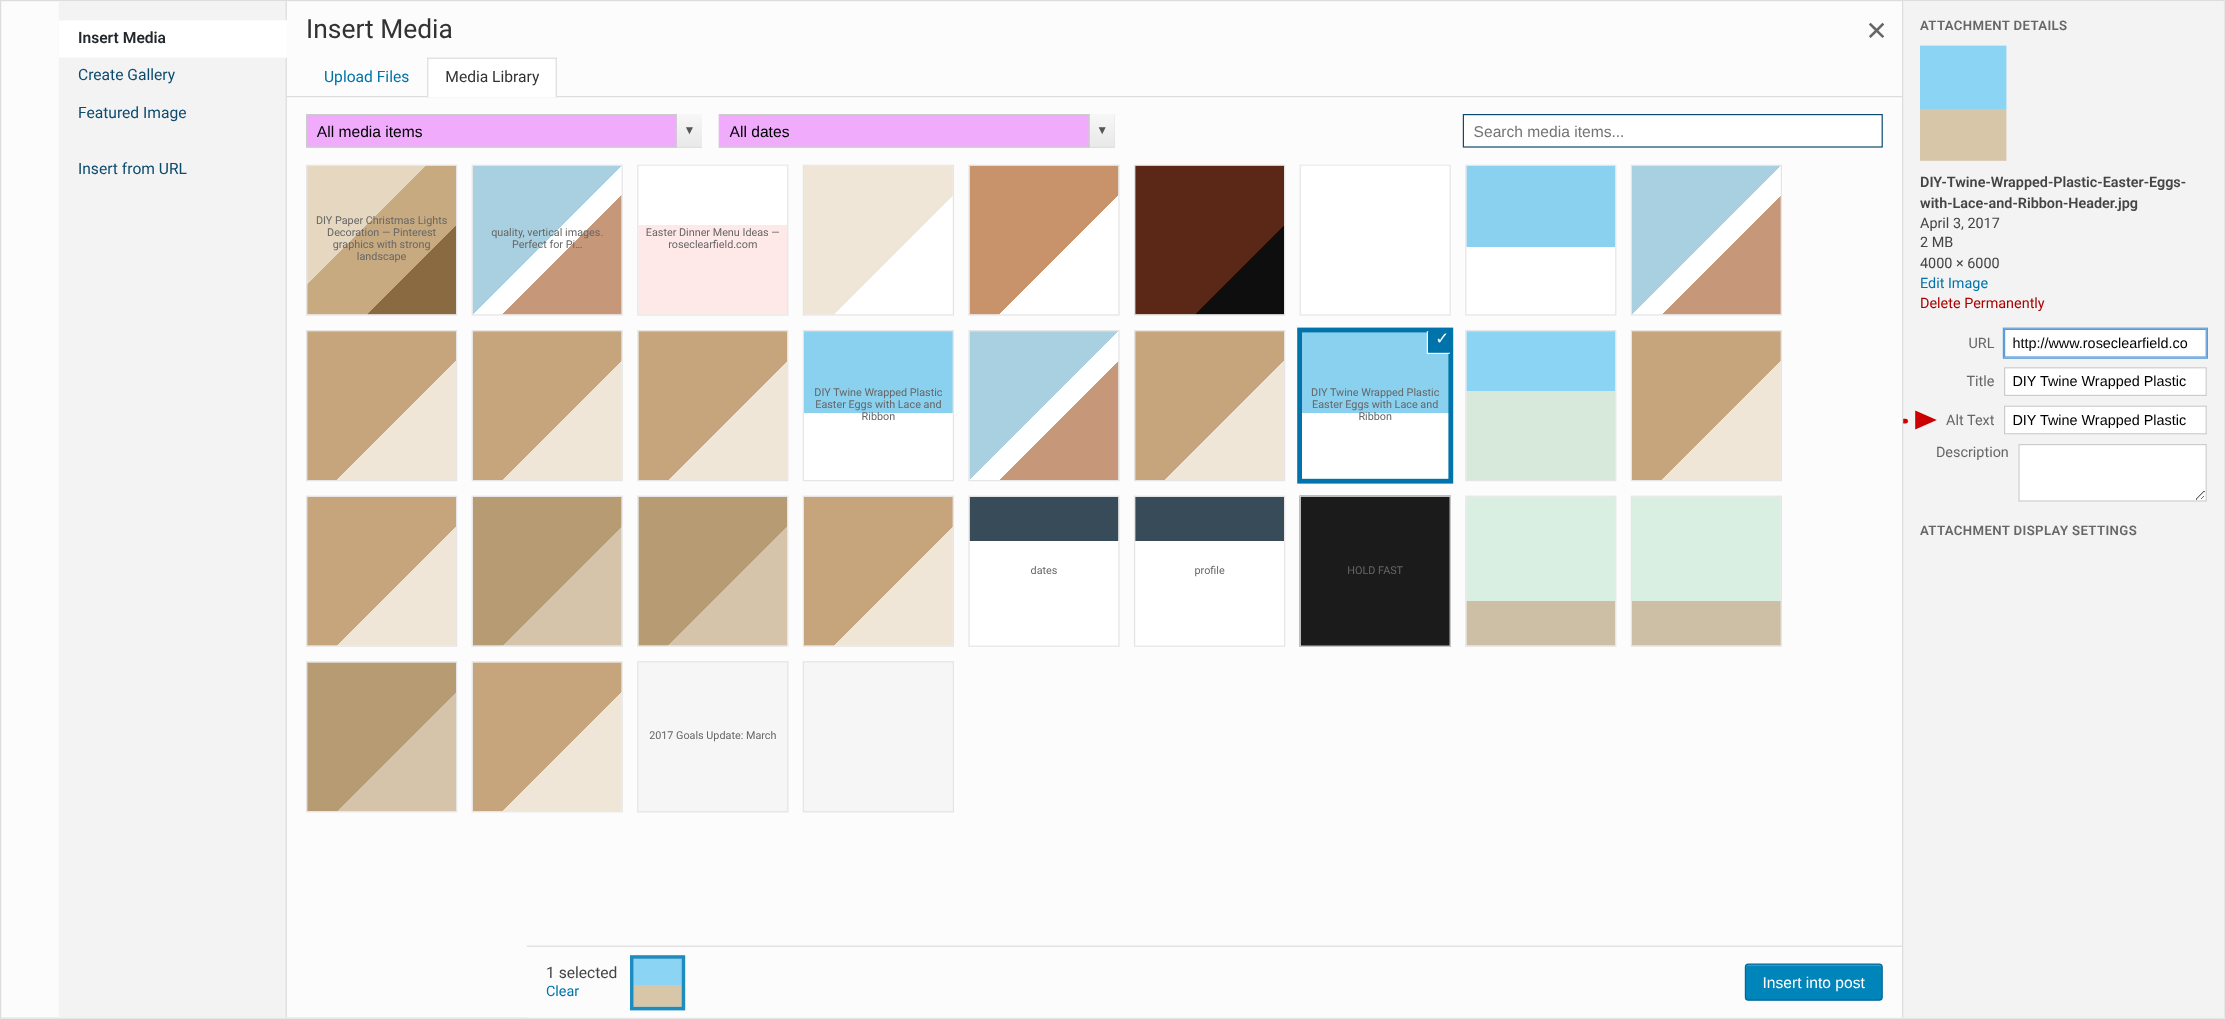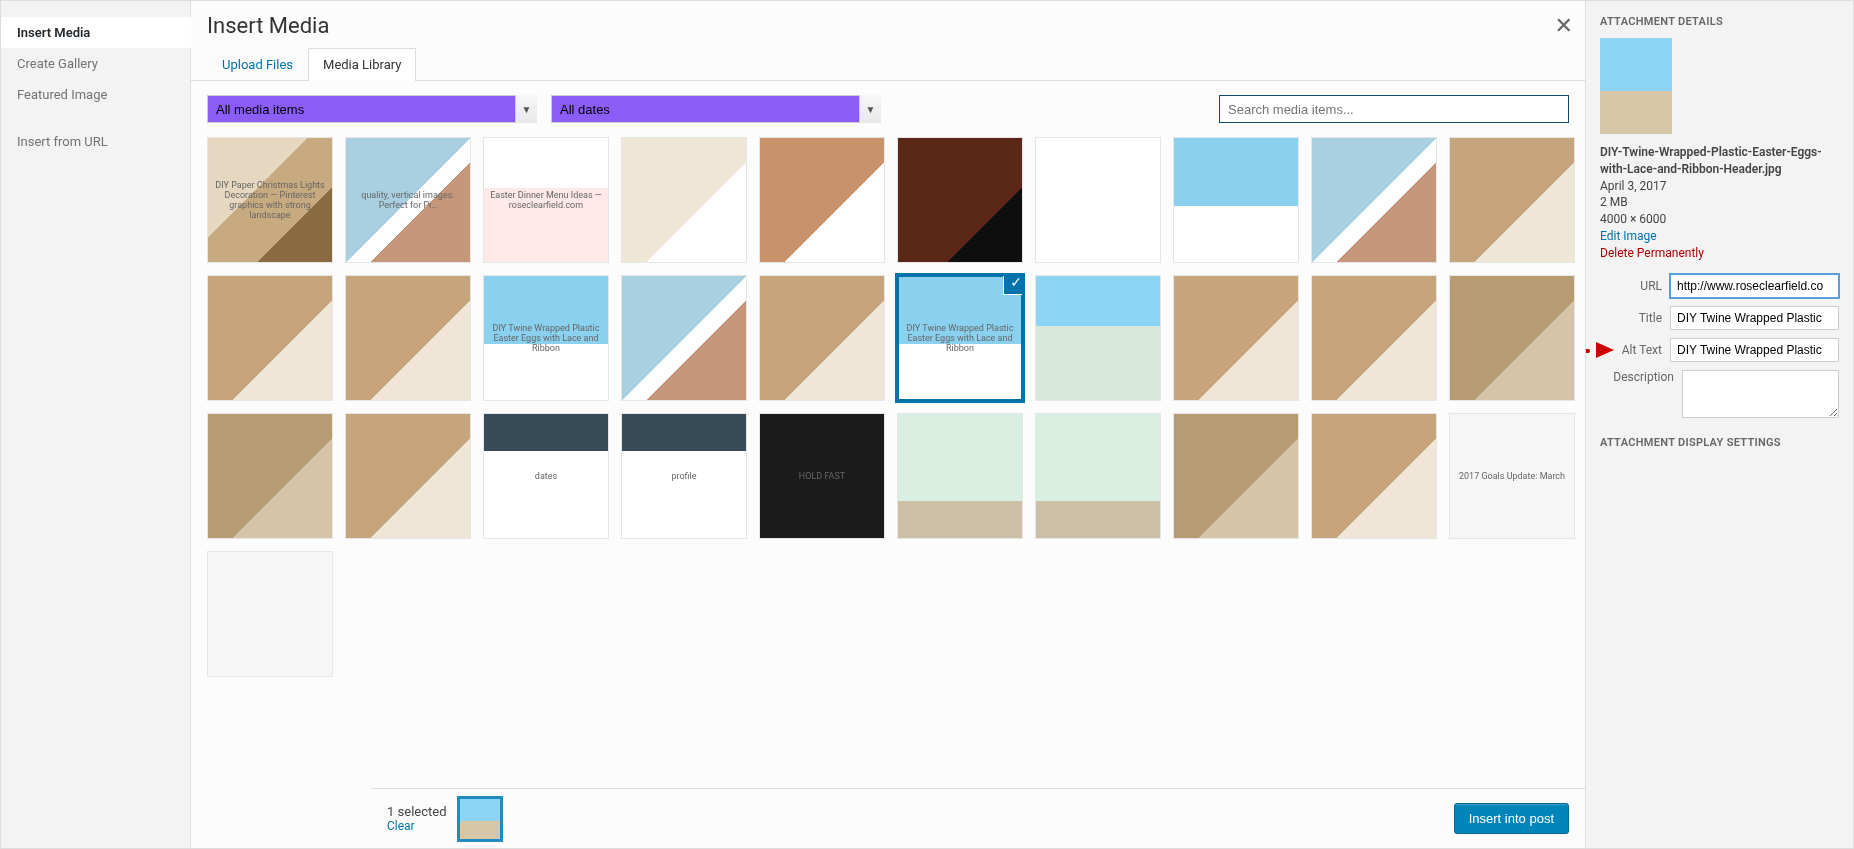--- a/index.html
+++ b/index.html
@@ -1,35 +1,35 @@
 <!DOCTYPE html>
 <html><head>
 <meta charset="utf-8">
 <style>
   * { box-sizing: border-box; margin: 0; padding: 0; }
   body { font-family: -apple-system, "Segoe UI", Roboto, Helvetica, Arial, sans-serif; font-size: 13px; color: #333; background: #f1f1f1; }
-  .modal { display: flex; width: 1854px; height: 849px; background: #fcfcfc; border: 1px solid #ddd; position: relative; }
+  .modal { display: flex; width: 1854px; height: 849px; background: #fcfcfc; border: 1px solid #ddd; position: relative; padding-left: 48px; }
   
   .sidebar-left { width: 190px; background: #f3f3f3; border-right: 1px solid #ddd; padding: 16px 0; }
-  .sidebar-left .item { padding: 8px 16px; color: #737373; cursor: pointer; font-size: 13px; }
+  .sidebar-left .item { padding: 8px 16px; color: #0c4a6e; cursor: pointer; font-size: 13px; }
   .sidebar-left .item.active { color: #23282d; font-weight: 600; background: #fff; border-right: 2px solid #fff; margin-right: -1px; }
   .sidebar-left .gap { height: 16px; }
   
   .main { flex: 1; display: flex; flex-direction: column; position: relative; }
   .title-bar { padding: 12px 16px 0 16px; display: flex; align-items: flex-start; }
   .title-bar h1 { font-size: 22px; font-weight: 400; }
   .close-x { position: absolute; top: 12px; right: 12px; font-size: 22px; color: #666; cursor: pointer; }
   
   .tabs { display: flex; padding: 10px 16px 0 16px; border-bottom: 1px solid #ddd; }
   .tab { padding: 8px 14px; border: 1px solid transparent; border-bottom: none; color: #0073aa; cursor: pointer; background: transparent; text-align: right; }
   .tab.active { border-color: #ddd; background: #fff; color: #333; margin-bottom: -1px; }
   
   .toolbar { display: flex; gap: 14px; padding: 14px 16px; align-items: center; }
   .select-wrap { width: 330px; position: relative; }
-  .select-wrap select { width: 100%; height: 28px; border: 1px solid #ccc; background: #8b5cf6; padding: 0 28px 0 8px; appearance: none; font-size: 13px; }
+  .select-wrap select { width: 100%; height: 28px; border: 1px solid #ccc; background: #f0abfc; padding: 0 28px 0 8px; appearance: none; font-size: 13px; }
   .select-btn { position: absolute; right: 0; top: 0; width: 22px; height: 28px; border-left: 1px solid #ccc; background: linear-gradient(#f7f7f7,#e8e8e8); display: flex; align-items: center; justify-content: center; pointer-events: none; font-size: 10px; color: #555; }
   .search-wrap { margin-left: auto; }
   .search-wrap input { width: 350px; height: 28px; border: 1px solid #0c4a6e; padding: 0 8px; font-size: 13px; }
   
   .grid-wrap { flex: 1; overflow-y: scroll; padding: 0 0 0 16px; }
   .grid { display: flex; flex-wrap: wrap; gap: 12px; }
   .thumb { width: 126px; height: 126px; background: #dbe6ee; border: 1px solid #e5e5e5; position: relative; cursor: pointer; display:flex; align-items:center; justify-content:center; overflow:hidden; }
   .thumb .ph { width:100%; height:100%; display:flex; align-items:center; justify-content:center; font-size:9px; color:#666; text-align:center; padding:4px; }
   .thumb.selected { outline: 4px solid #0073aa; outline-offset: -2px; }
   .thumb .check { position: absolute; top: -6px; right: -6px; width: 24px; height: 24px; background: #0073aa; color: #fff; display: flex; align-items: center; justify-content: center; font-size: 14px; box-shadow: 0 0 0 1px #fff; }
@@ -60,21 +60,21 @@
   
   .field-row { display:flex; align-items:center; margin-bottom:8px; gap:8px; position: relative; }
   .field-row label { width: 74px; text-align:right; color:#666; font-size:12px; }
   .field-row input, .field-row textarea { flex:1; border:1px solid #ccc; padding:4px 6px; font-size:12px; background:#fff; }
   .field-row textarea { height:48px; resize:vertical; }
   .field-row.url input { border-color:#5b9dd9; box-shadow:0 0 0 1px #5b9dd9; }
   .arrow { position:absolute; left:-70px; width:80px; height:14px; }
   .arrow:before { content:""; position:absolute; left:0; top:6px; width:60px; height:4px; background:#c00; border-radius:2px; }
   .arrow:after { content:""; position:absolute; right:-4px; top:-1px; width:0; height:0; border-left:18px solid #c00; border-top:8px solid transparent; border-bottom:8px solid transparent; }
 
-  .footer { position:absolute; left:180px; right:0; bottom:0; height:60px; border-top:1px solid #ddd; background:#fcfcfc; display:flex; align-items:center; padding:0 16px; gap:14px; }
+  .footer { position:absolute; left:200px; right:0; bottom:0; height:60px; border-top:1px solid #ddd; background:#fcfcfc; display:flex; align-items:center; padding:0 16px; gap:14px; }
   .footer .sel-info { font-size:13px; color:#444; }
   .footer .sel-info .clear { color:#0073aa; cursor:pointer; font-size:12px; display:block; }
   .footer .mini { width:40px; height:40px; outline:3px solid #1e8cbe; background:linear-gradient(180deg,#8bd4f3 0 55%,#d7c6a8 55%); }
   .btn-primary { margin-left:auto; background:#0085ba; border:1px solid #006799; color:#fff; padding:7px 14px; border-radius:3px; font-size:13px; cursor:pointer; box-shadow:inset 0 1px 0 rgba(255,255,255,.2); }
   
   
   .grid-wrap::-webkit-scrollbar{width:16px}
   .grid-wrap::-webkit-scrollbar-track{background:#f0f0f0}
   .grid-wrap::-webkit-scrollbar-thumb{background:#c0c0c0;border:3px solid #f0f0f0;border-radius:8px}
 </style>

